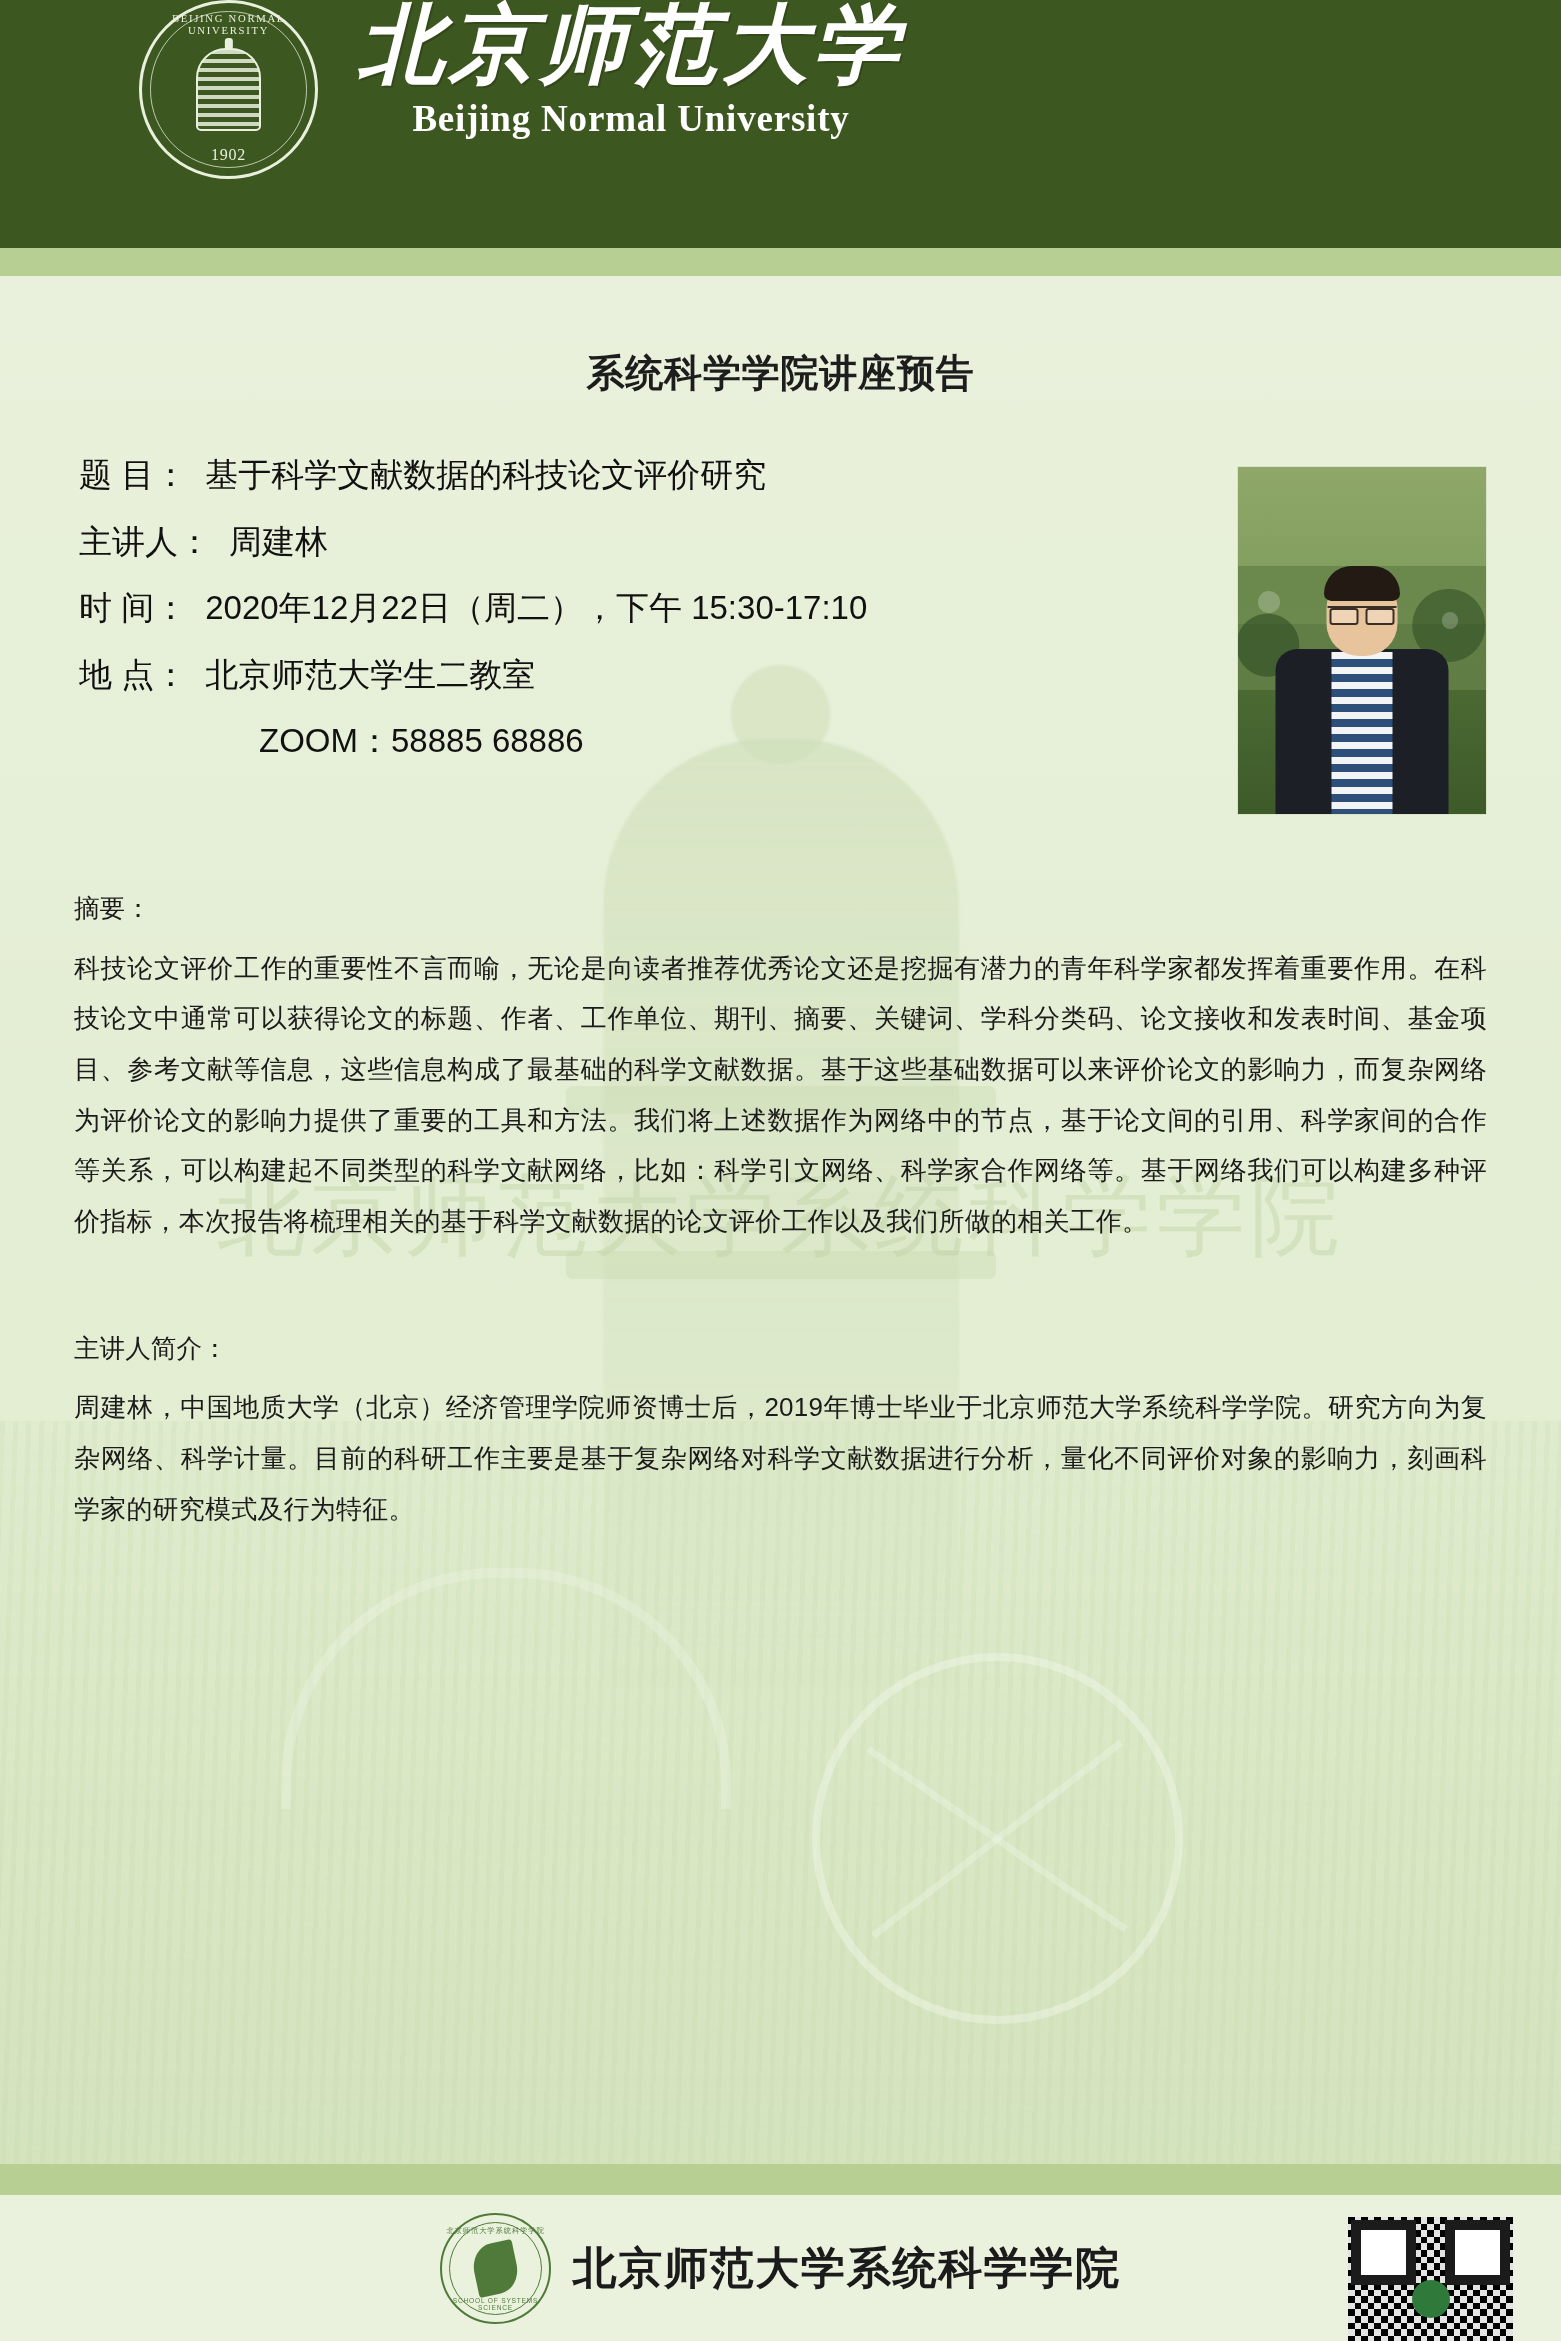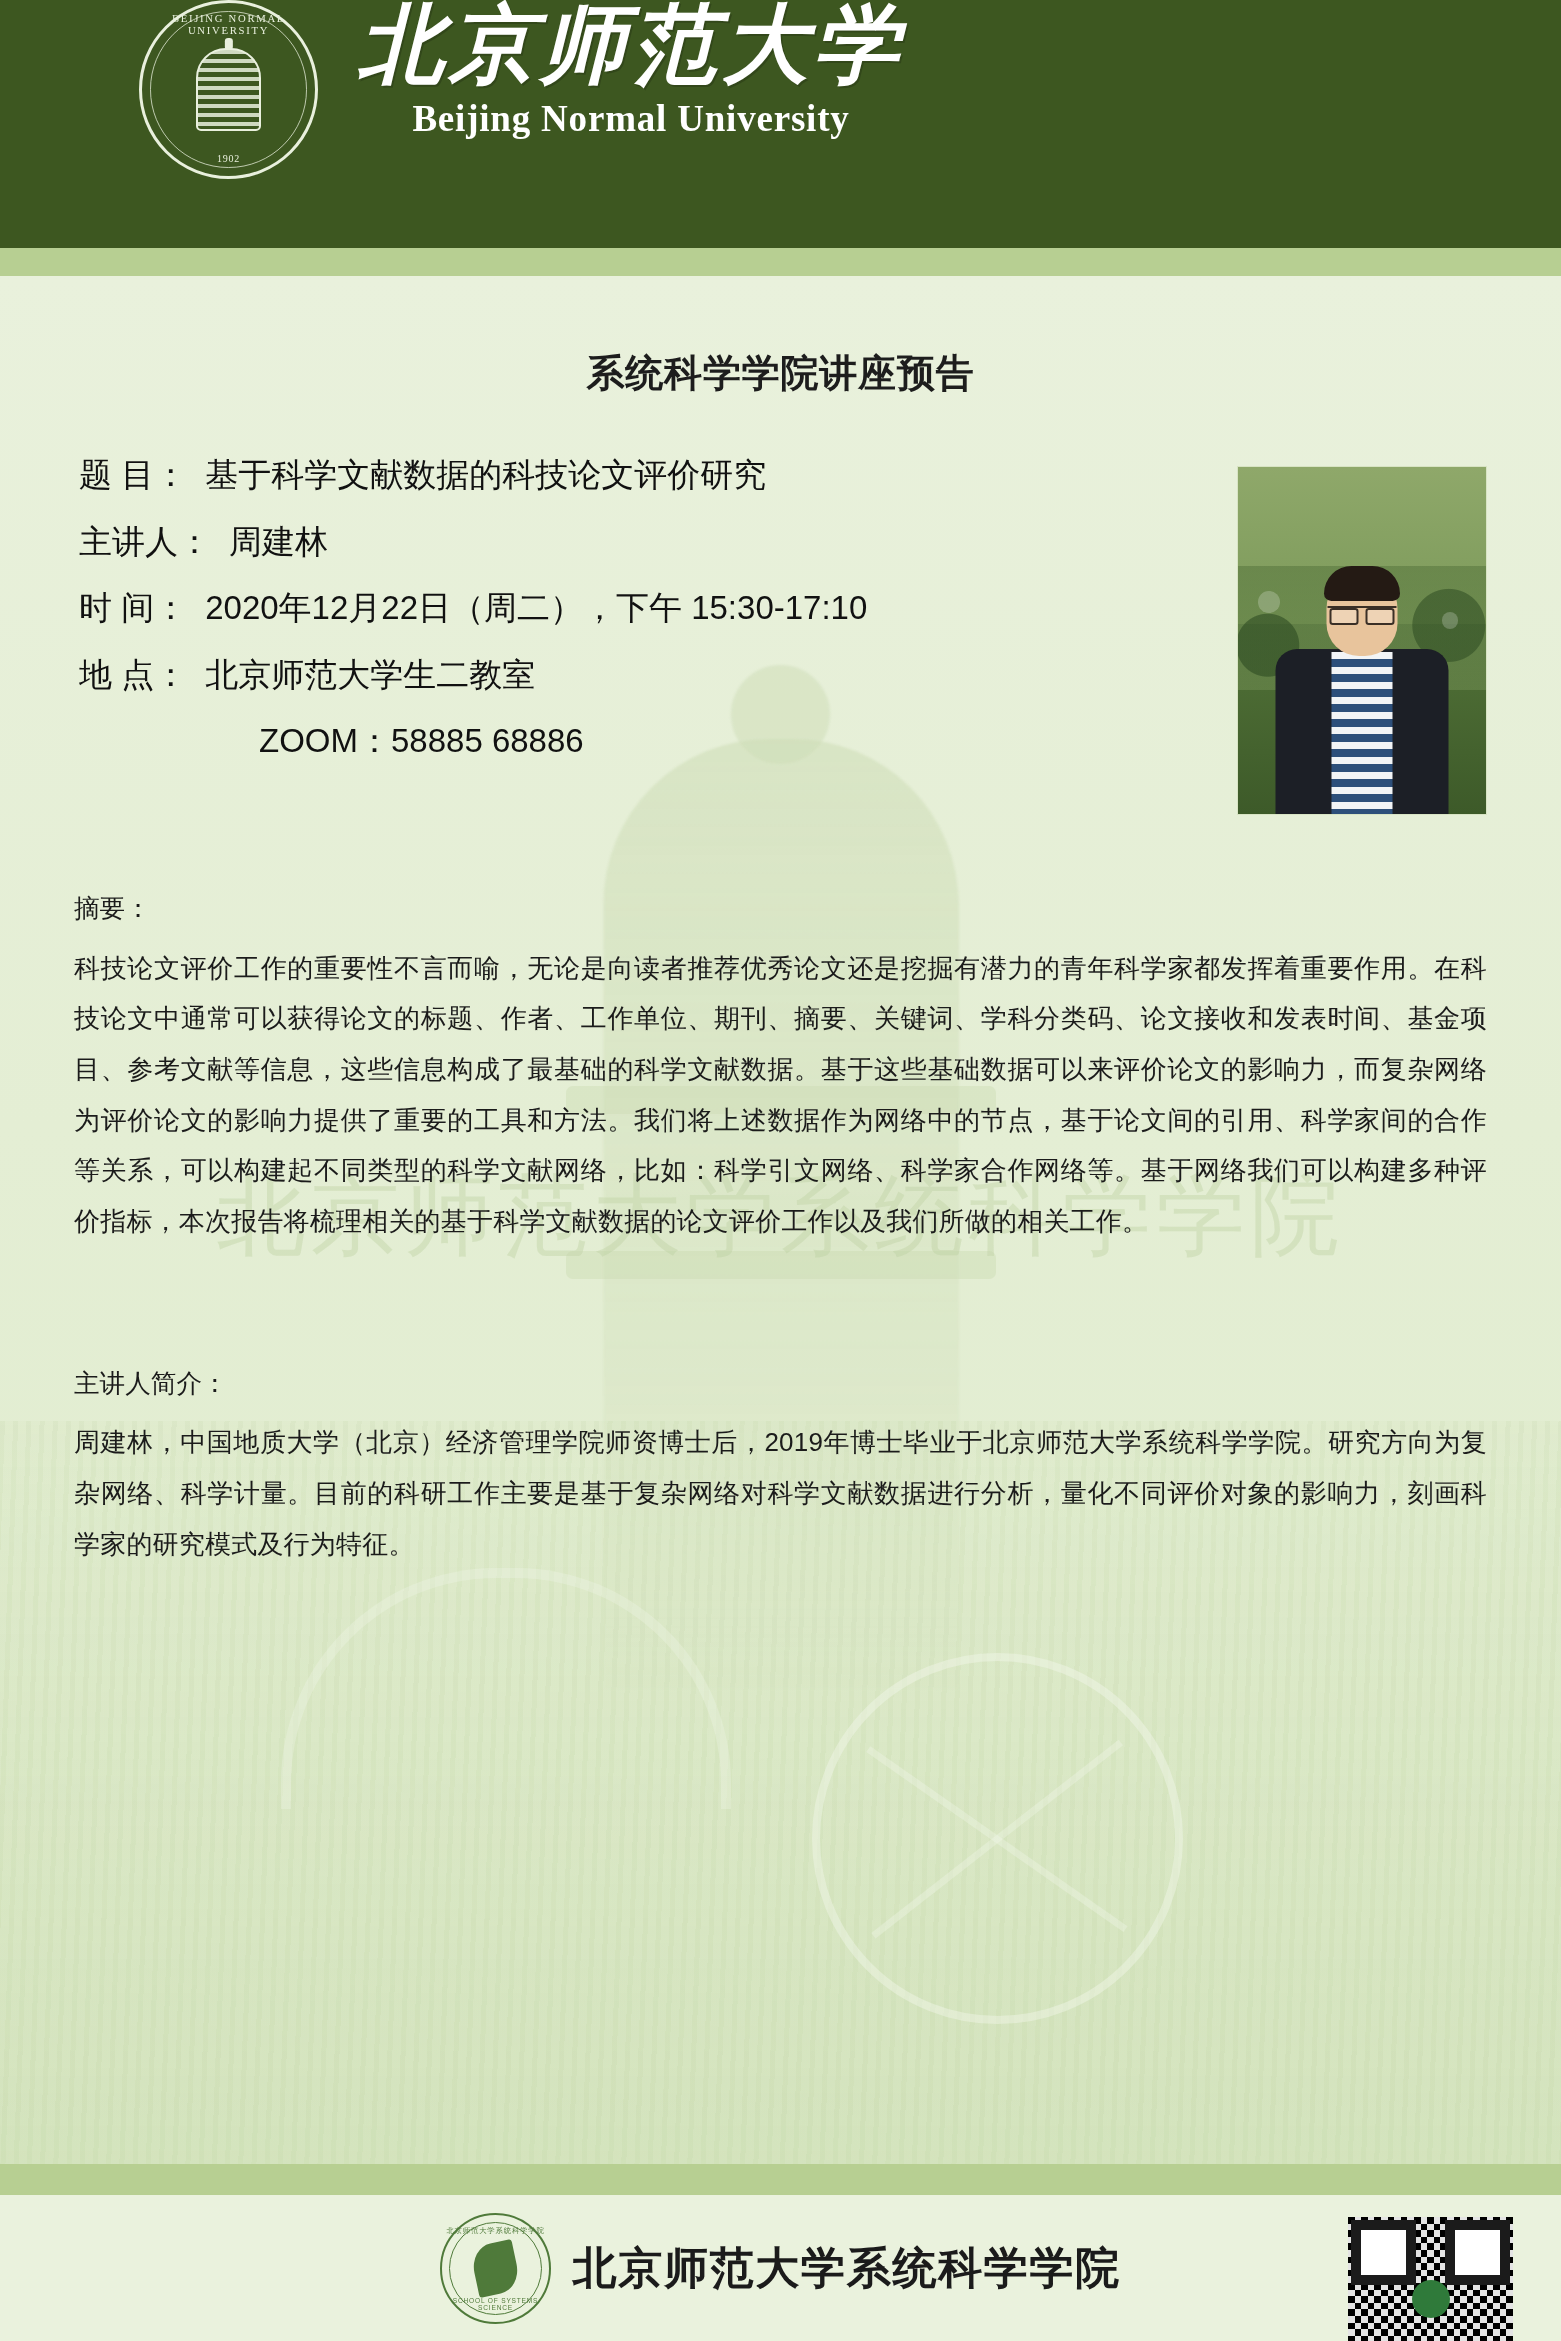--- a/index.html
+++ b/index.html
@@ -57,21 +57,21 @@
     letter-spacing: 1.7px;
     font-family: "Liberation Serif", serif;
   }
   .header-seal .seal-year {
     position: absolute;
     bottom: 11.6px;
     left: 0;
     right: 0;
     text-align: center;
     color: #e9f0dd;
-    font-size: 10px;
+    font-size: 16px;
     font-family: "Liberation Serif", serif;
     letter-spacing: 0.8px;
   }
   .header-seal .seal-emblem {
     width: 61px;
     height: 79px;
     border: 2.5px solid #e9f0dd;
     border-radius: 30px 30px 5px 5px;
     position: relative;
     background: repeating-linear-gradient(
@@ -381,21 +381,21 @@
     color: #1b1b1b;
     margin-bottom: 16.5px;
   }
   .section-body {
     font-size: 26px;
     line-height: 1.95;
     color: #1b1b1b;
     text-align: justify;
     letter-spacing: 0.2px;
   }
-  .bio-section { margin-top: 119px; }
+  .bio-section { margin-top: 84px; }
 
   
   .footer-band {
     width: 100%;
     height: 31px;
     background: #b7cf92;
   }
   .footer {
     position: relative;
     width: 100%;

